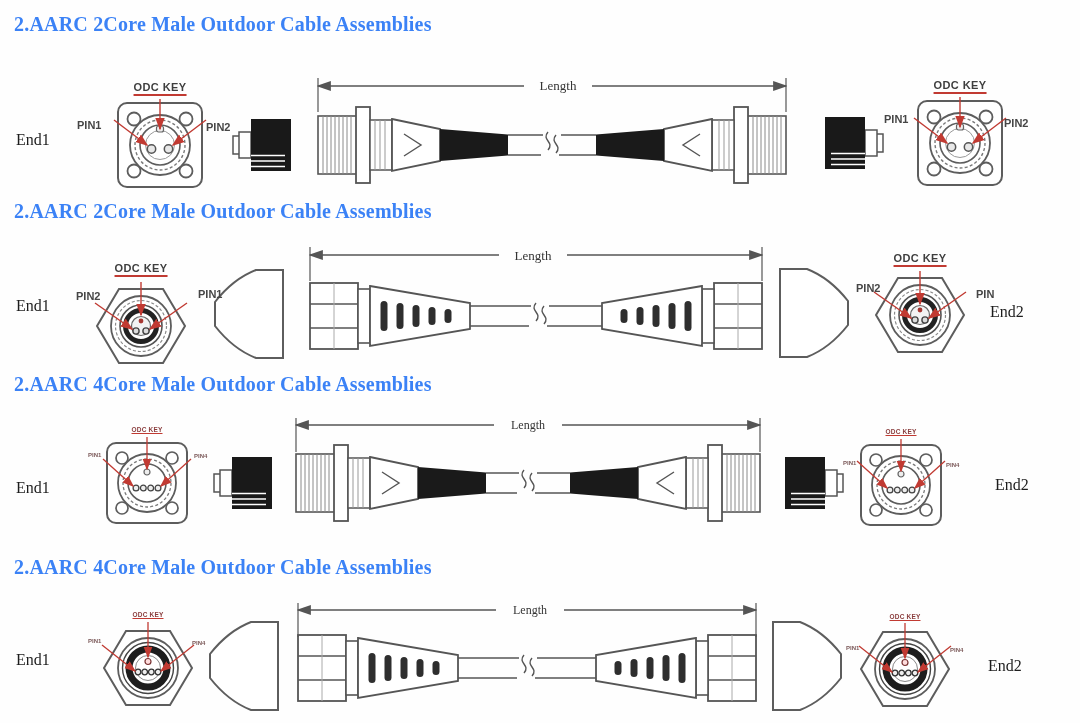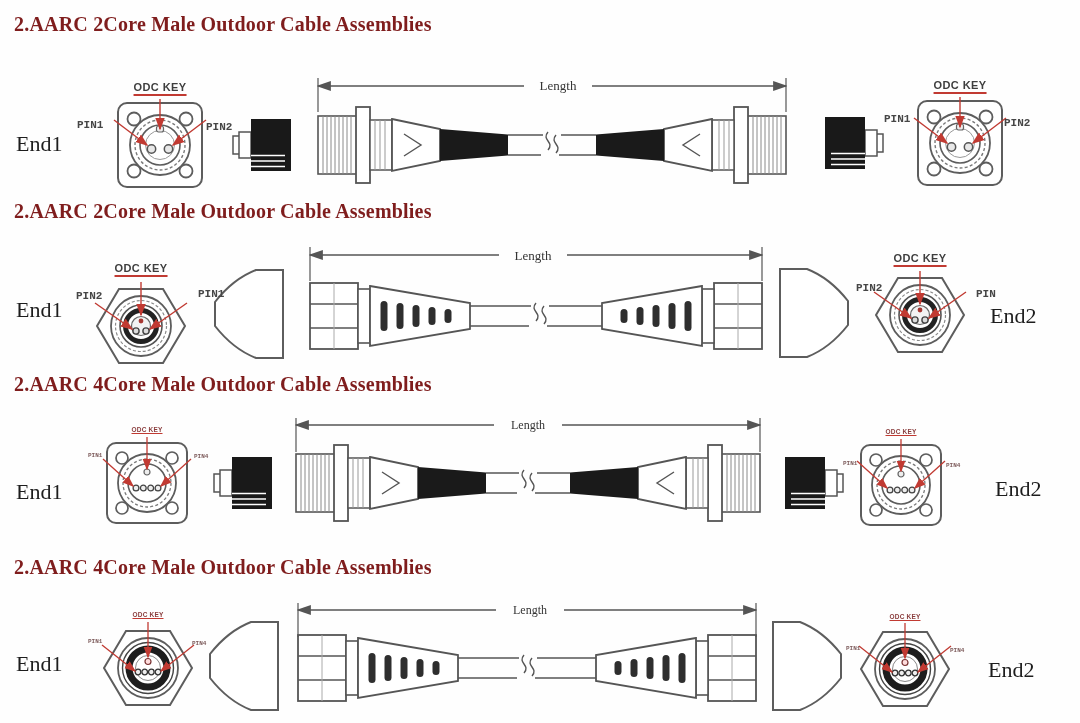--- a/index.html
+++ b/index.html
@@ -1,27 +1,27 @@
 <!DOCTYPE html>
 <html><head>
 <meta charset="utf-8">
 <style>
   html,body{margin:0;padding:0;background:#ffffff;}
   .page{position:relative;width:1080px;height:723px;background:#fefefe;overflow:hidden;
         font-family:"Liberation Serif","DejaVu Serif",serif;}
   .art{position:absolute;left:0;top:0;}
-  .hd{position:absolute;left:14px;font-weight:bold;font-size:20px;color:#7f1d1d;
+  .hd{position:absolute;left:14px;font-weight:bold;font-size:20px;color:#3b82f6;
       letter-spacing:.2px;font-family:"Liberation Serif","DejaVu Serif",serif;}
-  .endlbl{position:absolute;font-size:22px;color:#1d1d1d;font-family:"Liberation Serif","DejaVu Serif",serif;}
+  .endlbl{position:absolute;font-size:16px;color:#1d1d1d;font-family:"Liberation Serif","DejaVu Serif",serif;}
   .len{position:absolute;transform:translateX(-50%);font-size:13px;color:#343434;}
   .len-sm{font-size:12px;}
   .odc{position:absolute;transform:translateX(-50%);font-family:"Liberation Sans","DejaVu Sans",sans-serif;
        font-weight:bold;font-size:11px;color:#3e3e3e;letter-spacing:.4px;
        border-bottom:2px solid #c13a32;padding-bottom:1px;white-space:nowrap;}
-  .pin{position:absolute;font-family:Liberation Mono, monospace;
+  .pin{position:absolute;font-family:Liberation Sans, sans-serif;
        font-weight:bold;font-size:11px;color:#464646;white-space:nowrap;}
   .odc-sm{font-size:6.5px;letter-spacing:.2px;color:#8a3d3d;border-bottom:1px solid #c13a32;padding-bottom:0;}
   .pin-sm{font-size:6px;font-weight:600;color:#7c5a5a;}
 </style>
 </head>
 <body>
 
 <div class="page">
 
 <svg class="art" width="1080" height="723" viewBox="0 0 1080 723">

